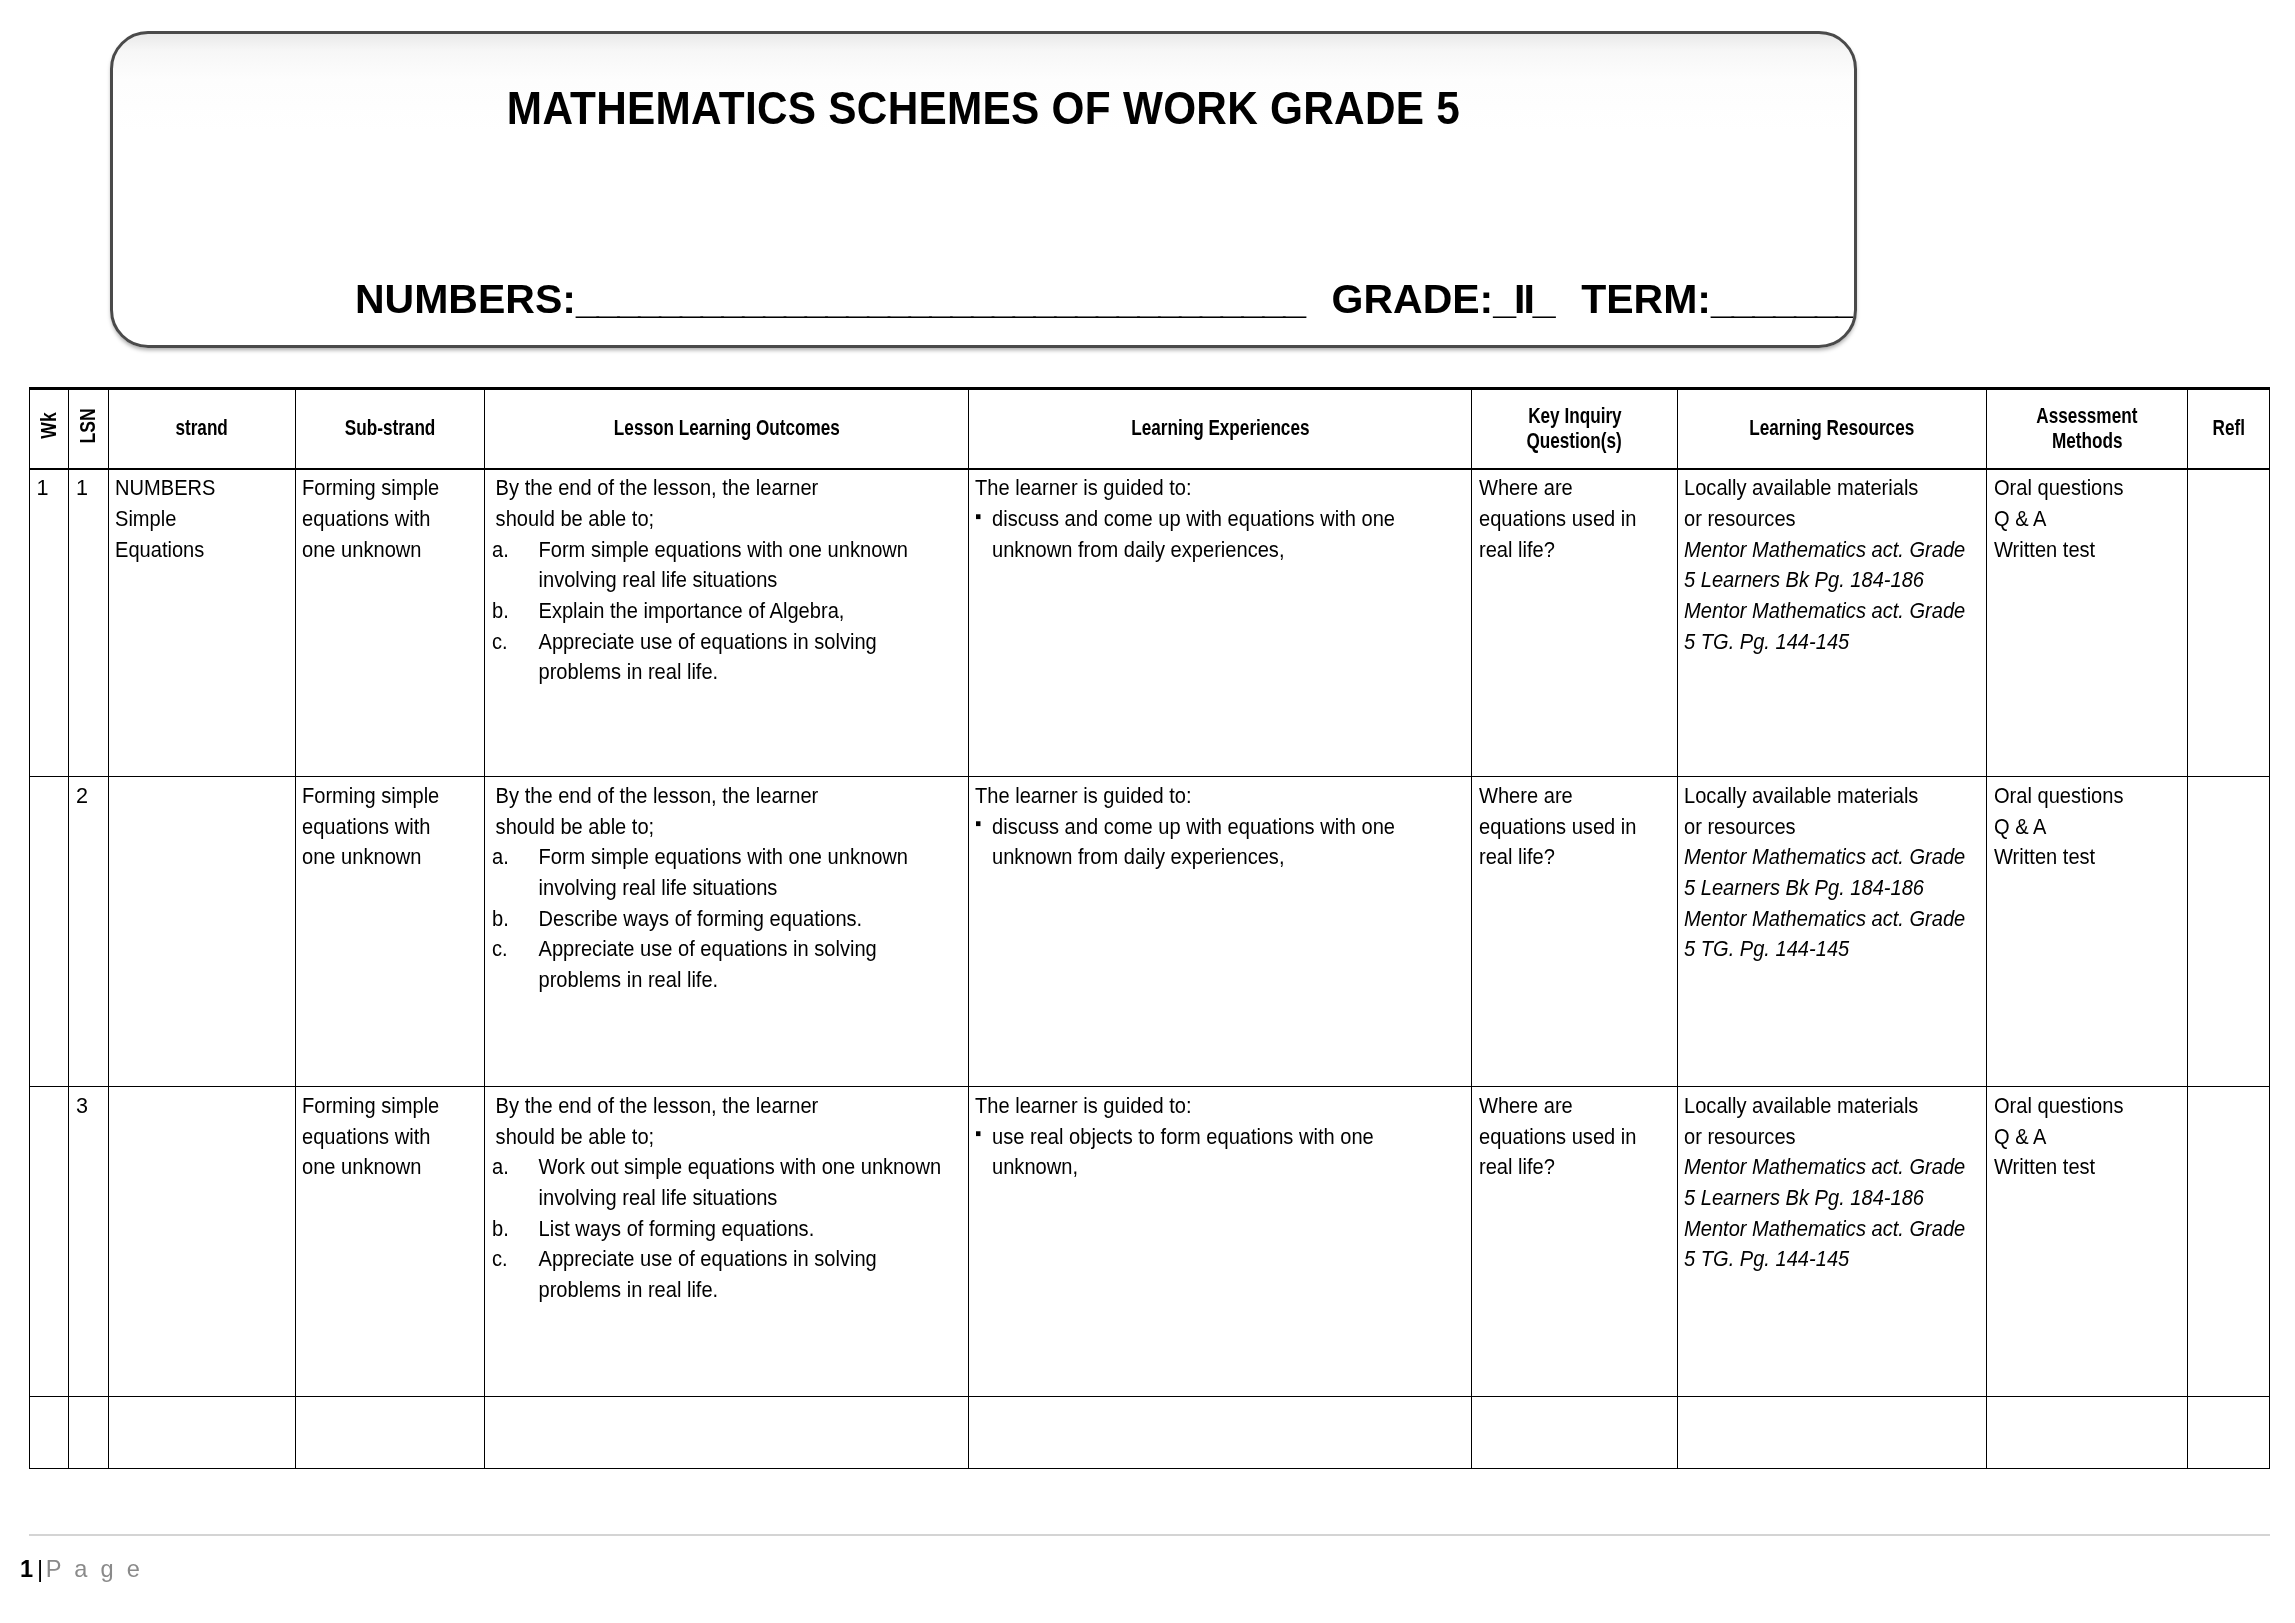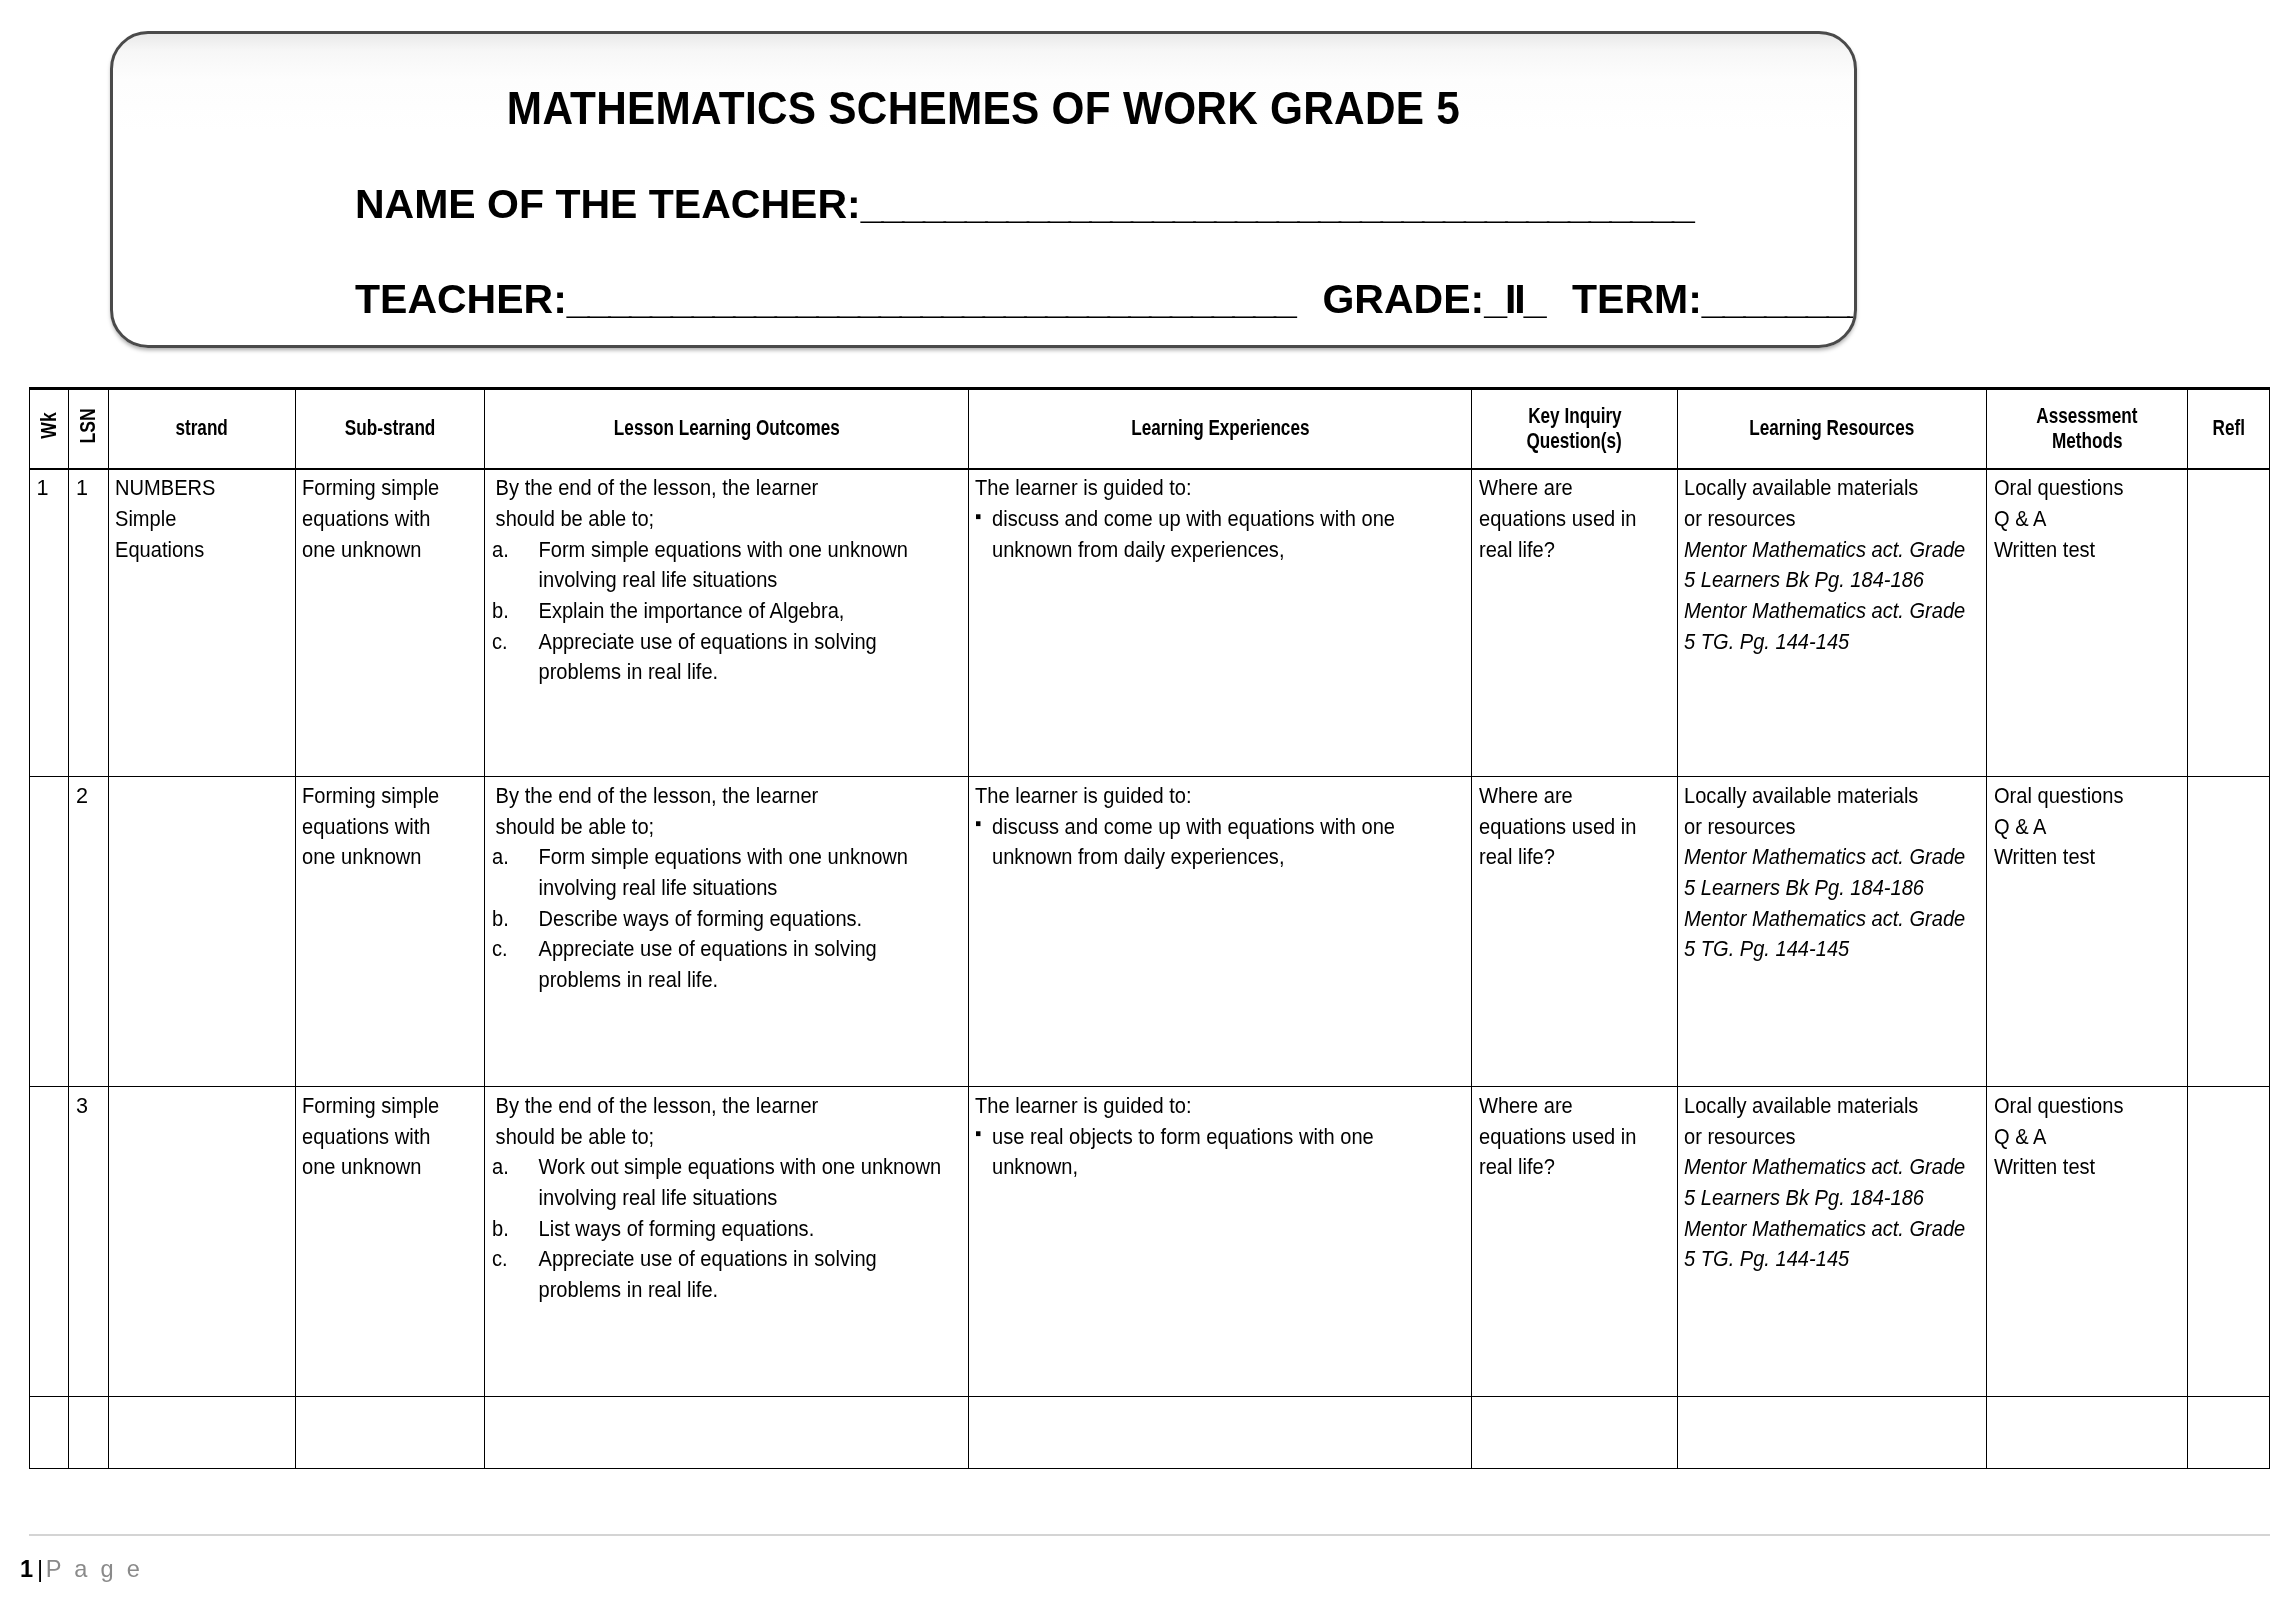--- a/index.html
+++ b/index.html
@@ -244,26 +244,23 @@
 </style>
 </head>
 <body>
 
 <div class="page">
 
   <div class="header-card">
     <div class="header-inner">
       <div class="doc-title">MATHEMATICS SCHEMES OF WORK GRADE 5</div>
 
-      <div class="field-line field-teacher">
-        <span>NAME OF THE TEACHER:</span><span class="underscore">________________________________________</span>
-      </div>
 
       <div class="field-line field-school">
-        <span>TEACHER:</span><span class="underscore">___________________________________</span><span class="spacer-gap"></span><span>GRADE:</span><span class="underscore">_II_</span><span class="spacer-gap"></span><span>TERM:</span><span class="underscore">________</span>
+        <span>NUMBERS:</span><span class="underscore">___________________________________</span><span class="spacer-gap"></span><span>GRADE:</span><span class="underscore">_II_</span><span class="spacer-gap"></span><span>TERM:</span><span class="underscore">________</span>
       </div>
     </div>
   </div>
 
   <table class="sow-table">
     <colgroup>
       <col class="col-wk">
         <col class="col-lsn">
         <col class="col-strand">
         <col class="col-sub">

